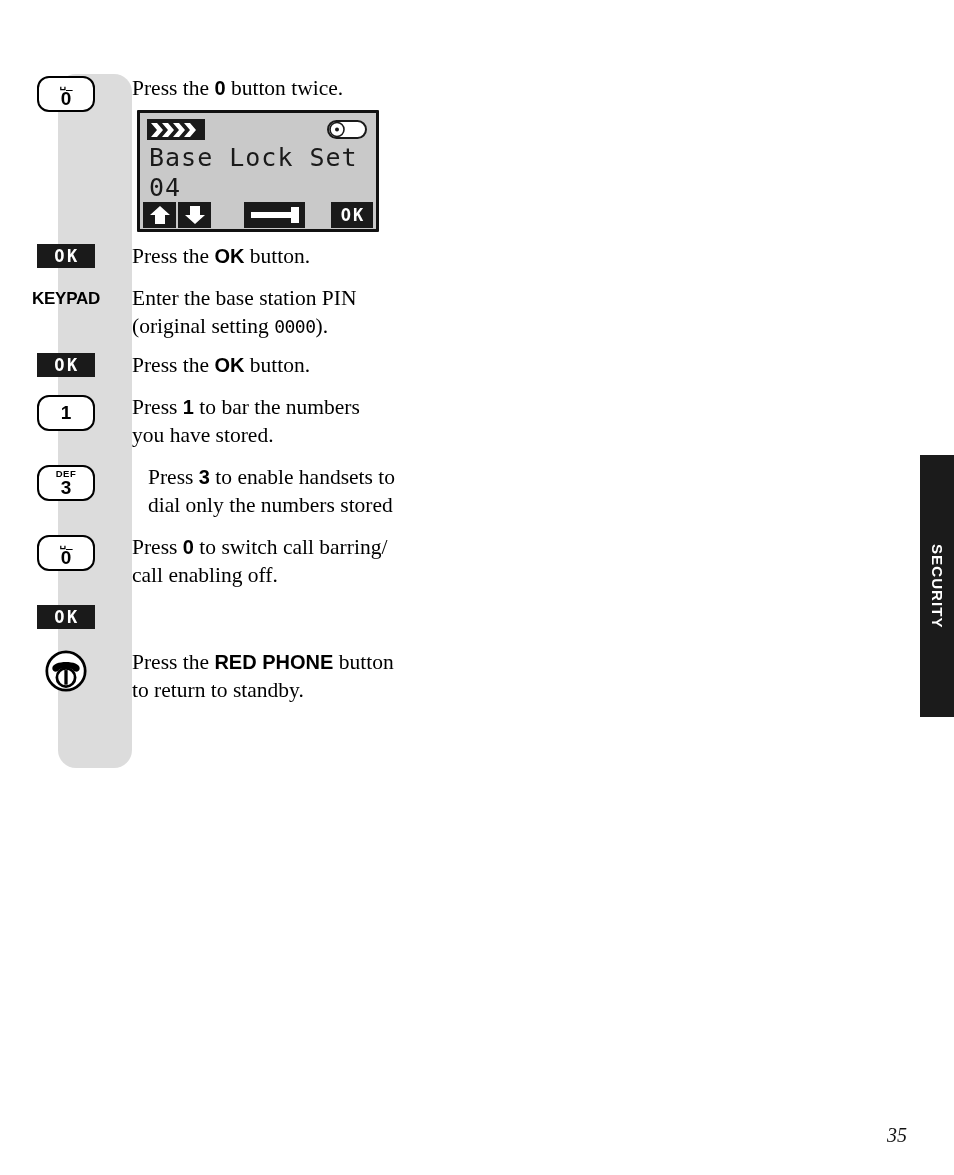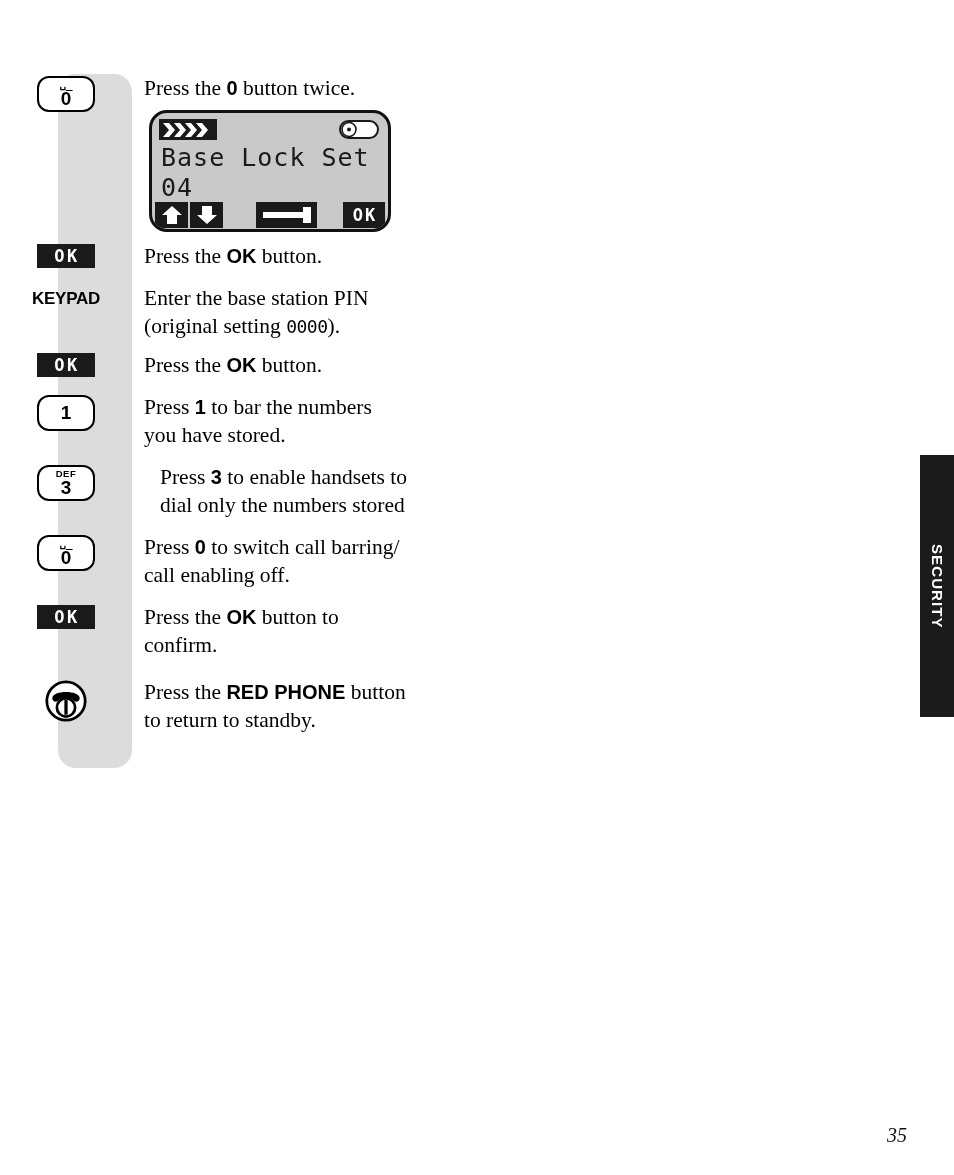--- a/index.html
+++ b/index.html
@@ -51,21 +51,20 @@
     width: 132px;
     flex: 0 0 132px;
     display: flex;
     justify-content: center;
     align-items: flex-start;
     padding-top: 2px;
     box-sizing: border-box;
   }
   .step-body {
     flex: 1 1 auto;
-    padding-left: 12px;
     box-sizing: border-box;
   }
 
   .instr {
     font-family: "Liberation Serif", serif;
     font-size: 21.5px;
     line-height: 28px;
     color: #000;
     max-width: 330px;
   }
@@ -165,21 +164,21 @@
   .lcd-wrap {
     margin-top: 8px;
     margin-left: 5px;
   }
   .lcd {
     position: relative;
     width: 242px;
     height: 122px;
     background: #c9c9c9;
     border: 3px solid #111;
-    border-radius: 18px;
+    border-radius: 1px;
     box-sizing: border-box;
     overflow: hidden;
   }
   
   .lcd-signal {
     position: absolute;
     left: 7px;
     top: 6px;
     width: 58px;
     height: 21px;
@@ -399,23 +398,20 @@
         <div class="step-body">
           <div class="instr">Press <b>0</b> to switch call barring/<br>call enabling off.</div>
         </div>
       </div>
       <div class="step" style="margin-bottom: 14px;">
         <div class="step-key">
           <div class="okchip">
             <span class="okglyph">OK</span>
           </div>
         </div>
-        <div class="step-body">
-          <div class="instr">Press the <b>OK</b> button to<br>confirm.</div>
-        </div>
       </div>
       <div class="step" style="margin-bottom: 12px; margin-top: 19px;">
         <div class="step-key">
           <div><svg class="redphone" viewBox="0 0 46 46">
               <circle cx="23" cy="23" r="21" fill="#fff" stroke="#000" stroke-width="3"></circle>
               <path d="M8 20 C8 11, 38 11, 38 20 C38 24, 33 25, 31 22 C29 19, 17 19, 15 22 C13 25, 8 24, 8 20 Z" fill="#000"></path>
               <circle cx="23" cy="30" r="10" fill="#fff" stroke="#000" stroke-width="3"></circle>
               <rect x="21.2" y="22" width="3.6" height="16" fill="#000"></rect>
             </svg></div>
         </div>

